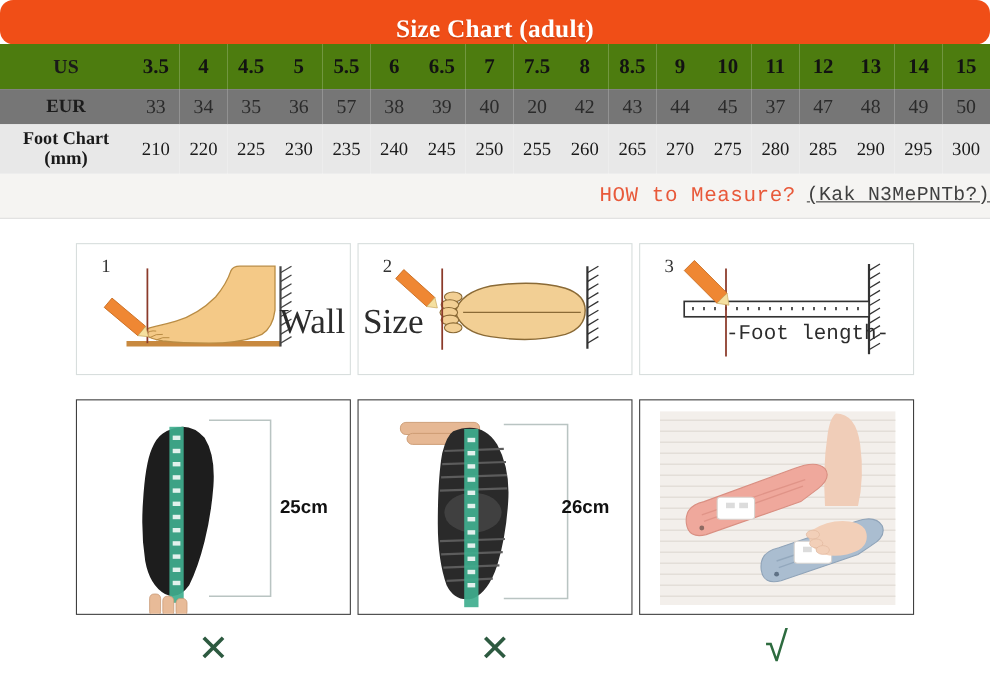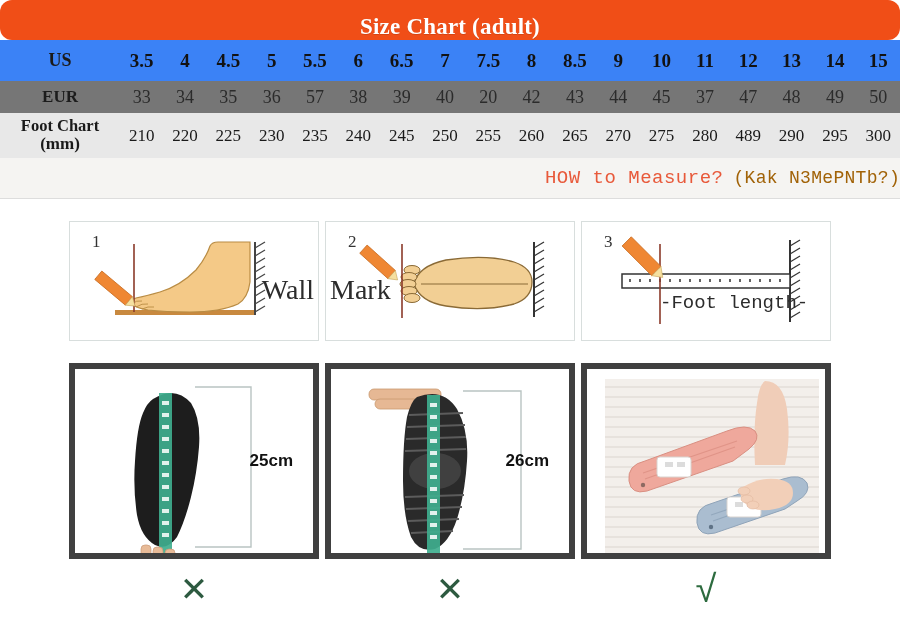--- a/index.html
+++ b/index.html
@@ -38,21 +38,21 @@
     width: 900px;
     border-collapse: collapse;
     table-layout: fixed;
   }
   .size-table td {
     padding: 0;
     text-align: center;
     vertical-align: middle;
     font-family: "Liberation Serif", "DejaVu Serif", serif;
   }
-  .row-us { background: #3b82f6; height: 41px; }
+  .row-us { background: #4d7c0f; height: 41px; }
   .row-eur { background: #767676; height: 32px; }
   .row-foot { background: #e8e8e8; height: 45px; }
 
   .label-cell {
     width: 120px;
     font-weight: bold;
     color: #1a1a1a;
     font-size: 18px;
     text-align: center;
   }
@@ -84,24 +84,25 @@
     gap: 10px;
     border-bottom: 1px solid #dddddd;
   }
   .howto-main {
     color: #e8593a;
     font-size: 19px;
     font-family: "Liberation Mono", "DejaVu Sans Mono", monospace;
     letter-spacing: 0.5px;
   }
   .howto-sub {
-    color: #a16207;
+    color: #404040;
     font-size: 18px;
     font-family: "Liberation Mono", "DejaVu Sans Mono", monospace;
     letter-spacing: 0.3px;
+    text-decoration: underline;
   }
 
   
   .panels {
     padding: 22px 0 0 0;
     background: #ffffff;
   }
   .panel-row {
     display: flex;
     justify-content: center;
@@ -113,39 +114,39 @@
     border: 1px solid #d8dedd;
     background: #ffffff;
     position: relative;
     overflow: hidden;
     box-sizing: border-box;
   }
   .panel-row-2 { margin-top: 22px; }
   .panel-lg {
     width: 250px;
     height: 196px;
-    border: 6px solid #404040;
+    border: 1px solid #404040;
     background: #ffffff;
     position: relative;
     overflow: hidden;
     box-sizing: border-box;
   }
   .panel-num {
     position: absolute;
     left: 22px;
     top: 10px;
     font-size: 17px;
     color: #333;
     font-family: "Liberation Serif", "DejaVu Serif", serif;
   }
   .panel-word {
     position: absolute;
     font-family: "Liberation Serif", "DejaVu Serif", serif;
     color: #2c2c2c;
-    font-size: 28px;
+    font-size: 32px;
   }
   .word-wall  { right: 4px;  top: 52px; }
   .word-mark  { left: 4px;   top: 52px; }
   .word-foot  { left: 78px;  top: 70px; font-size: 19px; font-family:"Liberation Mono","DejaVu Sans Mono",monospace; }
 
   .cm-label {
     position: absolute;
     right: 20px;
     top: 50%;
     transform: translateY(-50%);
@@ -239,21 +240,21 @@
     <td class="val">235</td>
     <td class="val">240</td>
     <td class="val">245</td>
     <td class="val">250</td>
     <td class="val">255</td>
     <td class="val">260</td>
     <td class="val">265</td>
     <td class="val">270</td>
     <td class="val">275</td>
     <td class="val">280</td>
-    <td class="val">489</td>
+    <td class="val">285</td>
     <td class="val">290</td>
     <td class="val">295</td>
     <td class="val">300</td>
   </tr>
 </tbody>
   </table>
 
 <div class="howto-band">
   <span class="howto-main">HOW to Measure?</span>
   <span class="howto-sub">(Kak N3MePNTb?)</span>
@@ -295,21 +296,21 @@
 
         <g transform="rotate(40 42 68)">
           <rect x="22" y="60" width="40" height="11" fill="#ef8733" stroke="#c96f25" stroke-width="0.8"></rect>
           <polygon points="62,60 70,65.5 62,71" fill="#f5e0a0" stroke="#c9a85f" stroke-width="0.6"></polygon>
         </g>
       </svg>
     </div>
 
     <div class="panel">
       <span class="panel-num">2</span>
-      <span class="panel-word word-mark">Mark</span>
+      <span class="panel-word word-mark">Size</span>
       <svg width="250" height="120" viewBox="0 0 250 120">
 
         <line x1="208" y1="20" x2="208" y2="95" stroke="#333" stroke-width="2"></line>
         <g stroke="#333" stroke-width="1.2">
           <line x1="208" y1="26" x2="218" y2="20"></line>
           <line x1="208" y1="34" x2="218" y2="28"></line>
           <line x1="208" y1="42" x2="218" y2="36"></line>
           <line x1="208" y1="50" x2="218" y2="44"></line>
           <line x1="208" y1="58" x2="218" y2="52"></line>
           <line x1="208" y1="66" x2="218" y2="60"></line>

